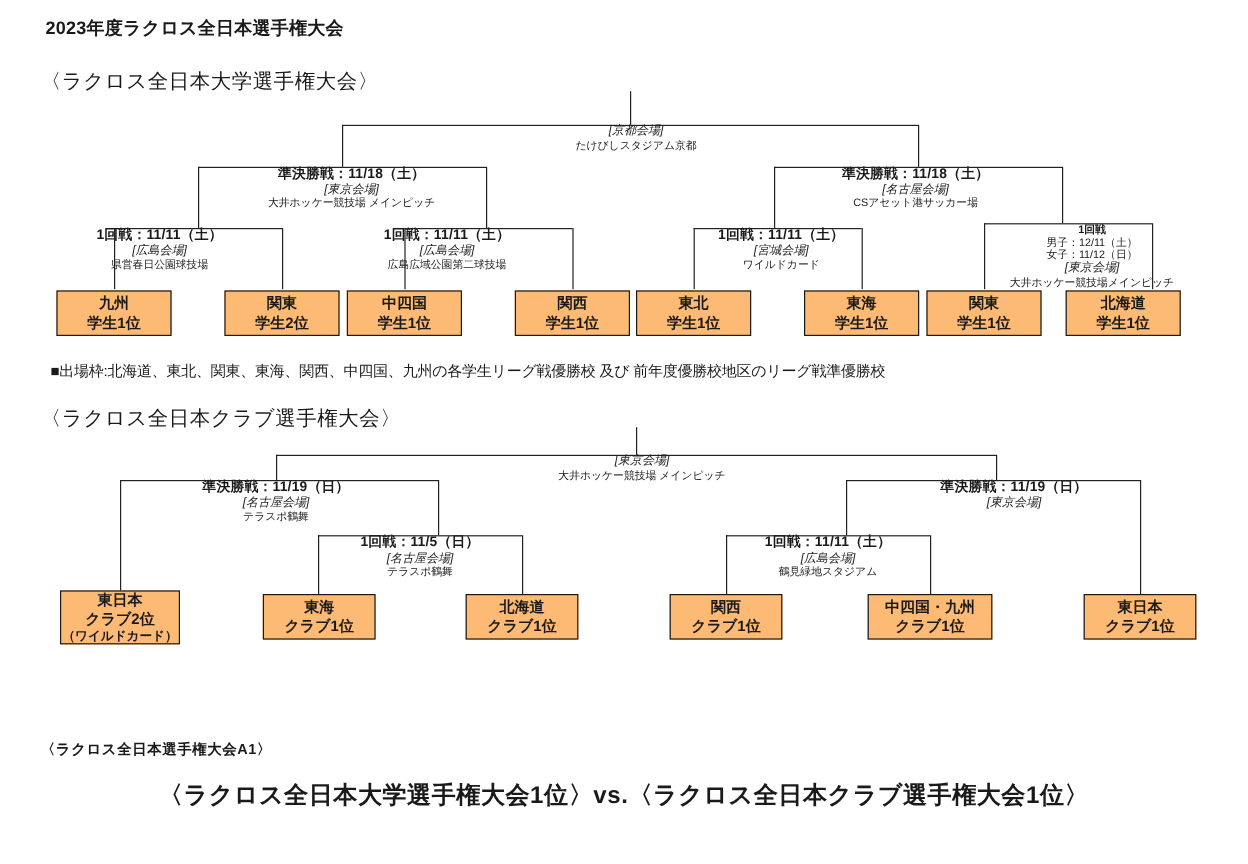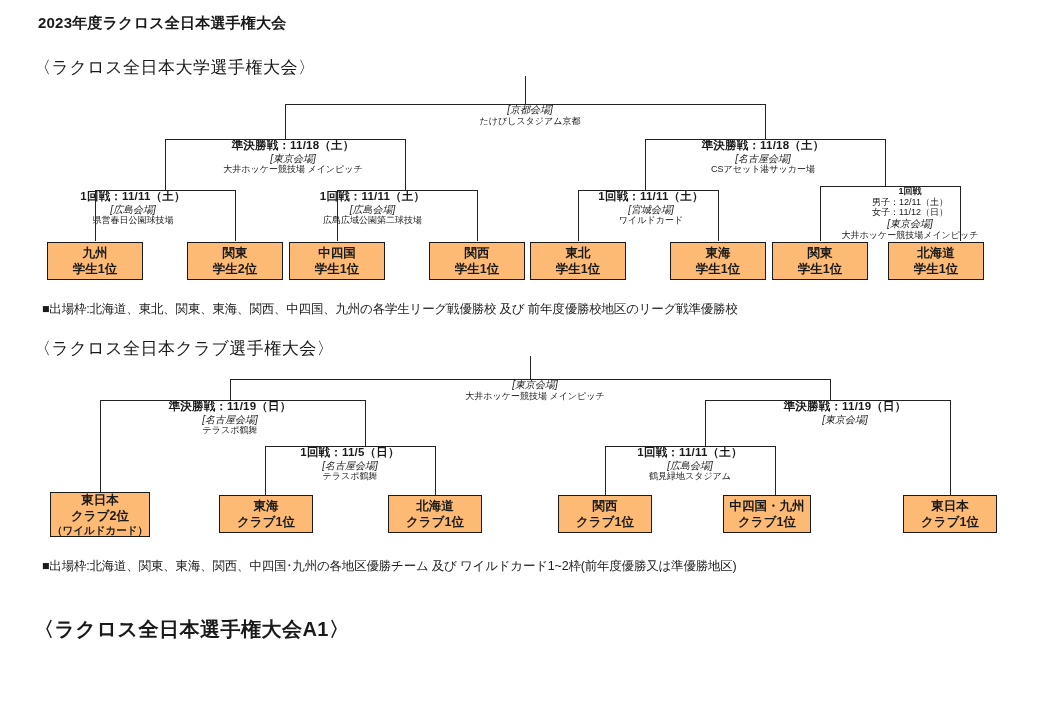--- a/index.html
+++ b/index.html
@@ -33,21 +33,21 @@
     white-space: nowrap;
   }
   .section-title {
     font-size: 17px;
     font-weight: normal;
     letter-spacing: 0.5px;
     white-space: nowrap;
   }
   .section-title.t1 { left: 34px; top: 52px; }
   .section-title.t2 { left: 34px; top: 333px; }
-  .section-title.t3 { left: 34px; top: 612px; font-weight: bold; font-size: 20px; }
+  .section-title.t3 { left: 34px; top: 612px; font-weight: bold; font-size: 12px; }
 
   
   .match {
     text-align: center;
     line-height: 1.18;
     white-space: nowrap;
   }
   .match .m-title {
     font-size: 11.5px;
     font-weight: bold;
@@ -292,31 +292,31 @@
     <span class="tl">クラブ1位</span>
   </div>
   <div class="abs team" style="left:388px; top:491px; width:94px; height:38px;">
     <span class="tl">北海道</span>
     <span class="tl">クラブ1位</span>
   </div>
   <div class="abs team" style="left:558px; top:491px; width:94px; height:38px;">
     <span class="tl">関西</span>
     <span class="tl">クラブ1位</span>
   </div>
-  <div class="abs team" style="left:723px; top:491px; width:88px; height:38px;">
+  <div class="abs team" style="left:723px; top:491px; width:104px; height:38px;">
     <span class="tl">中四国・九州</span>
     <span class="tl">クラブ1位</span>
   </div>
   <div class="abs team" style="left:903px; top:491px; width:94px; height:38px;">
     <span class="tl">東日本</span>
     <span class="tl">クラブ1位</span>
   </div>
 
   <div class="abs note n2">
-    <span class="nline">■出場枠:北海道、関東、東海、関西、中四国･九州の各地区優勝チーム 及び ワイルドカード1~2枠(前年度優勝又は準優勝地区)</span>
   </div>
 
   <div class="abs section-title t3">〈ラクロス全日本選手権大会A1〉</div>
 
   <div class="abs final-wrap">
+    <div class="final-line1">〈ラクロス全日本大学選手権大会1位〉vs.〈ラクロス全日本クラブ選手権大会1位〉</div>
   </div>
 
 </div>
 
 </body></html>

